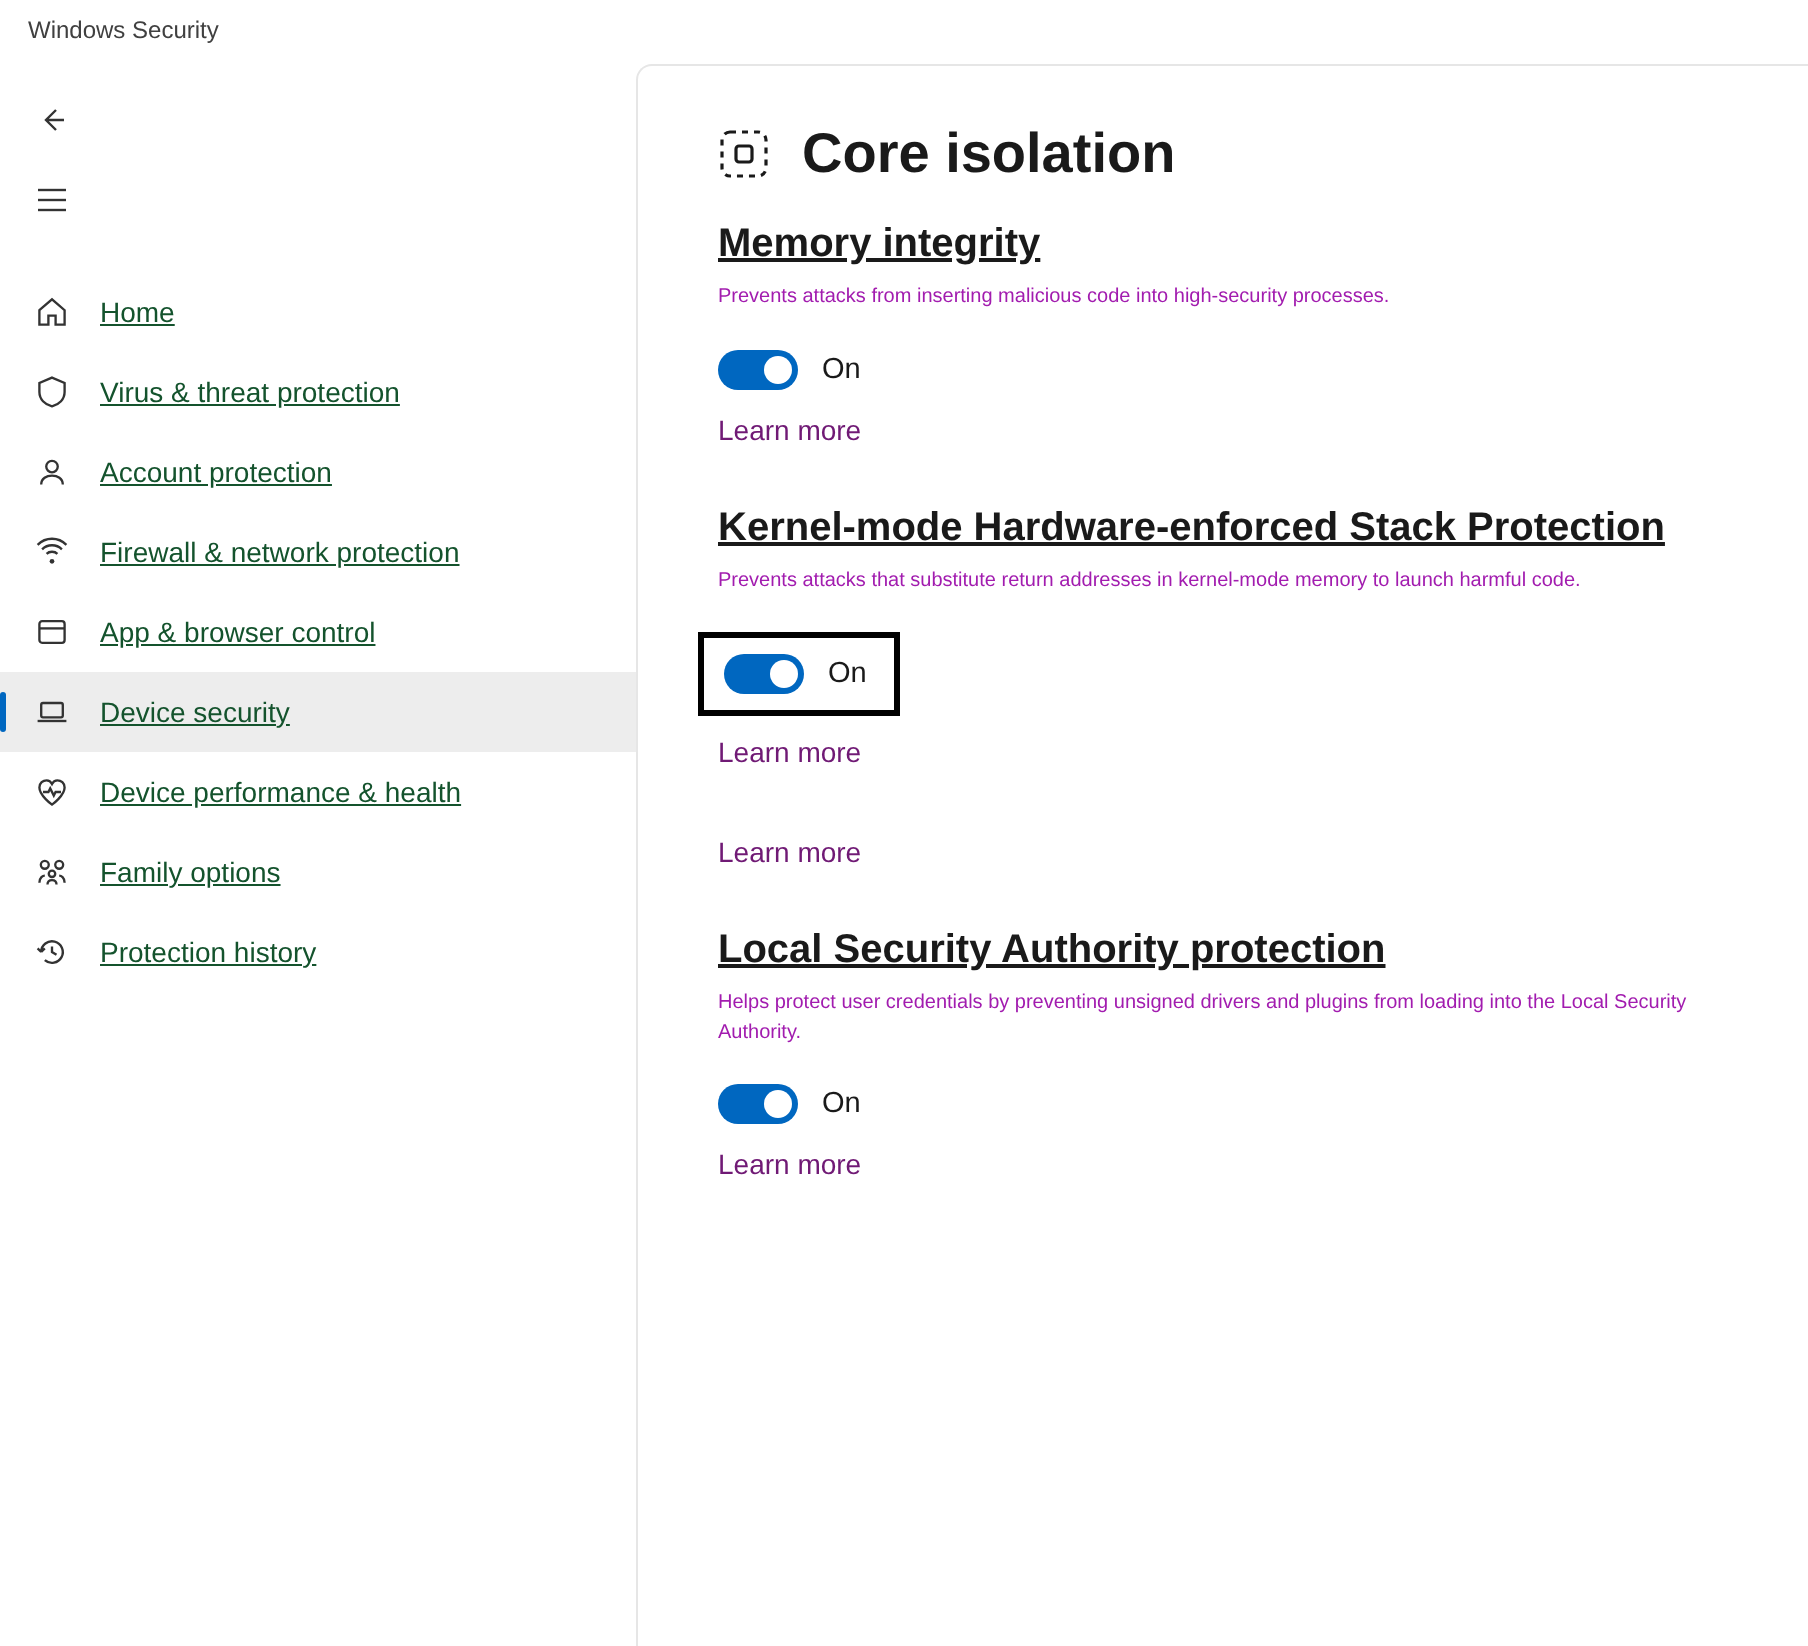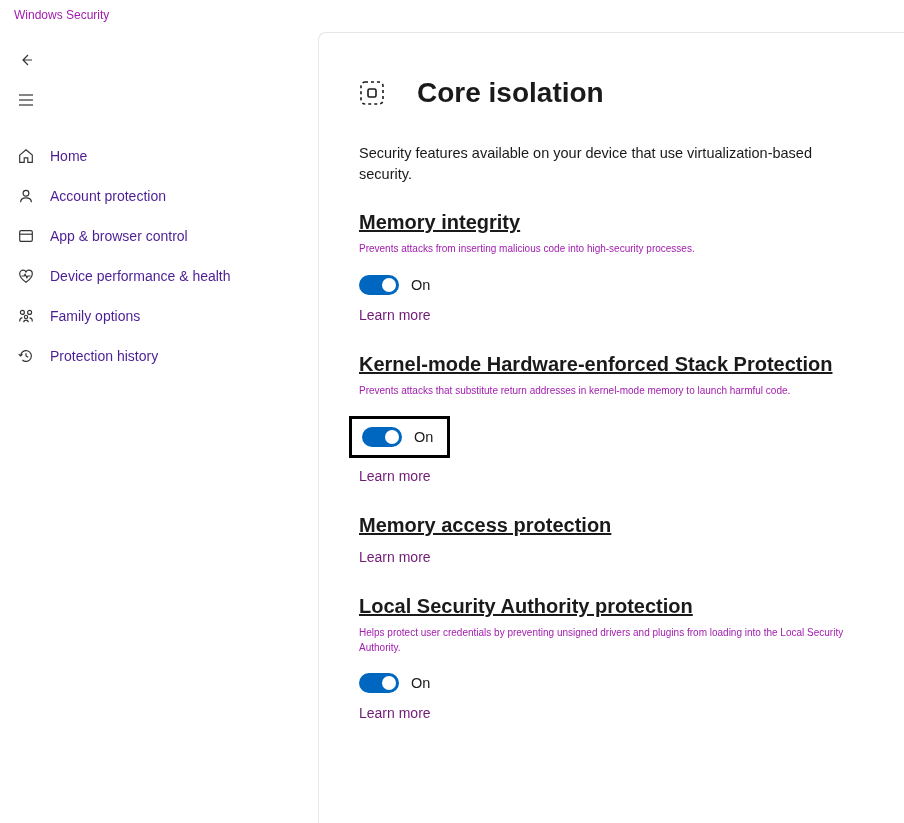--- a/index.html
+++ b/index.html
@@ -9,21 +9,21 @@
     font-size: 14px;
     color: #1a1a1a;
     background: #ffffff;
     width: 904px;
     height: 823px;
     overflow: hidden;
   }
   .app-title {
     font-size: 12px;
     padding: 8px 14px 4px;
-    color: #a21caf;
+    color: #404040;
   }
   .layout {
     display: flex;
     height: calc(100% - 26px);
   }
   .sidebar {
     width: 318px;
     flex-shrink: 0;
     padding-top: 16px;
   }
@@ -65,21 +65,22 @@
     width: 20px;
     height: 20px;
     display: inline-flex;
     align-items: center;
     justify-content: center;
     margin-right: 14px;
     color: #333;
   }
   .nav-label {
     font-size: 14px;
-    color: #4c1d95;
+    color: #14532d;
+    text-decoration: underline;
   }
   .content {
     flex: 1;
     border-top: 1px solid #e6e6e6;
     border-left: 1px solid #e6e6e6;
     border-top-left-radius: 8px;
     padding: 28px 40px 20px 40px;
     overflow-y: auto;
     margin-top: 6px;
   }
@@ -90,21 +91,21 @@
     margin-bottom: 18px;
   }
   .page-header .header-icon {
     width: 26px;
     height: 26px;
     color: #1a1a1a;
   }
   .page-title {
     font-size: 28px;
     font-weight: 600;
-    margin: 16px;
+    margin: 0;
   }
   .page-subtitle {
     font-size: 14.5px;
     color: #1a1a1a;
     line-height: 1.45;
     margin-bottom: 26px;
     max-width: 490px;
   }
   .section {
     margin-bottom: 30px;
@@ -192,34 +193,60 @@
         <span class="nav-icon">
           <svg width="18" height="18" viewBox="0 0 20 20" fill="none" stroke="currentColor" stroke-width="1.3">
               <path d="M3 9 L10 3 L17 9 V17 H12 V12 H8 V17 H3 Z"></path>
             </svg>
         </span>
         <span class="nav-label">Home</span>
       </div>
       <div class="nav-item">
         <span class="nav-icon">
           <svg width="18" height="18" viewBox="0 0 20 20" fill="none" stroke="currentColor" stroke-width="1.3">
+              <path d="M10 2 L17 5 V10 C17 14 14 17 10 18 C6 17 3 14 3 10 V5 Z"></path>
+            </svg>
+        </span>
+        <span class="nav-label">Virus &amp; threat protection</span>
+      </div>
+      <div class="nav-item">
+        <span class="nav-icon">
+          <svg width="18" height="18" viewBox="0 0 20 20" fill="none" stroke="currentColor" stroke-width="1.3">
               <circle cx="10" cy="7" r="3.2"></circle>
               <path d="M4 17 C4 13.5 7 12 10 12 C13 12 16 13.5 16 17"></path>
             </svg>
         </span>
         <span class="nav-label">Account protection</span>
       </div>
       <div class="nav-item">
         <span class="nav-icon">
           <svg width="18" height="18" viewBox="0 0 20 20" fill="none" stroke="currentColor" stroke-width="1.3">
+              <path d="M10 14 V14 M7 11 C8.5 9.5 11.5 9.5 13 11 M4.5 8.5 C7.5 5.5 12.5 5.5 15.5 8.5 M2 6 C6.5 1.5 13.5 1.5 18 6"></path>
+              <circle cx="10" cy="15.2" r="1.3" fill="currentColor" stroke="none"></circle>
+            </svg>
+        </span>
+        <span class="nav-label">Firewall &amp; network protection</span>
+      </div>
+      <div class="nav-item">
+        <span class="nav-icon">
+          <svg width="18" height="18" viewBox="0 0 20 20" fill="none" stroke="currentColor" stroke-width="1.3">
               <rect x="3" y="4" width="14" height="12" rx="1.5"></rect>
               <line x1="3" y1="8" x2="17" y2="8"></line>
             </svg>
         </span>
         <span class="nav-label">App &amp; browser control</span>
+      </div>
+      <div class="nav-item active">
+        <span class="nav-icon">
+          <svg width="18" height="18" viewBox="0 0 20 20" fill="none" stroke="currentColor" stroke-width="1.3">
+              <rect x="4" y="5" width="12" height="8" rx="1"></rect>
+              <path d="M2 15 H18"></path>
+            </svg>
+        </span>
+        <span class="nav-label">Device security</span>
       </div>
       <div class="nav-item">
         <span class="nav-icon">
           <svg width="18" height="18" viewBox="0 0 20 20" fill="none" stroke="currentColor" stroke-width="1.3">
               <path d="M10 17 C10 17 3 12 3 7.5 C3 5 5 3.5 7 3.5 C8.5 3.5 9.5 4.5 10 5.5 C10.5 4.5 11.5 3.5 13 3.5 C15 3.5 17 5 17 7.5 C17 12 10 17 10 17 Z"></path>
               <path d="M5 10 H8 L9 8 L11 12 L12 10 H15"></path>
             </svg>
         </span>
         <span class="nav-label">Device performance &amp; health</span>
       </div>
@@ -249,21 +276,20 @@
   <main class="content">
     <div class="page-header">
       <span class="header-icon">
         <svg width="26" height="26" viewBox="0 0 26 26" fill="none" stroke="currentColor" stroke-width="1.6">
           <rect x="2" y="2" width="22" height="22" rx="4" stroke-dasharray="3 3"></rect>
           <rect x="9" y="9" width="8" height="8" rx="1.5"></rect>
         </svg>
       </span>
       <h1 class="page-title">Core isolation</h1>
     </div>
-    <div class="page-subtitle">Security features available on your device that use virtualization-based security.</div>
 
     <div class="section">
       <h2>Memory integrity</h2>
       <div class="desc">Prevents attacks from inserting malicious code into high-security processes.</div>
       <div class="toggle-row">
         <div class="toggle"></div>
         <span class="toggle-label">On</span>
       </div>
       <span class="link">Learn more</span>
     </div>
@@ -272,21 +298,20 @@
       <h2>Kernel-mode Hardware-enforced Stack Protection</h2>
       <div class="desc">Prevents attacks that substitute return addresses in kernel-mode memory to launch harmful code.</div>
       <div class="highlight-box">
         <div class="toggle"></div>
         <span class="toggle-label">On</span>
       </div>
       <div><span class="link">Learn more</span></div>
     </div>
 
     <div class="section">
-      <h2>Memory access protection</h2>
       <span class="link">Learn more</span>
     </div>
 
     <div class="section" style="margin-bottom:10px;">
       <h2>Local Security Authority protection</h2>
       <div class="desc">Helps protect user credentials by preventing unsigned drivers and plugins from loading into the Local Security Authority.</div>
       <div class="toggle-row">
         <div class="toggle"></div>
         <span class="toggle-label">On</span>
       </div>

